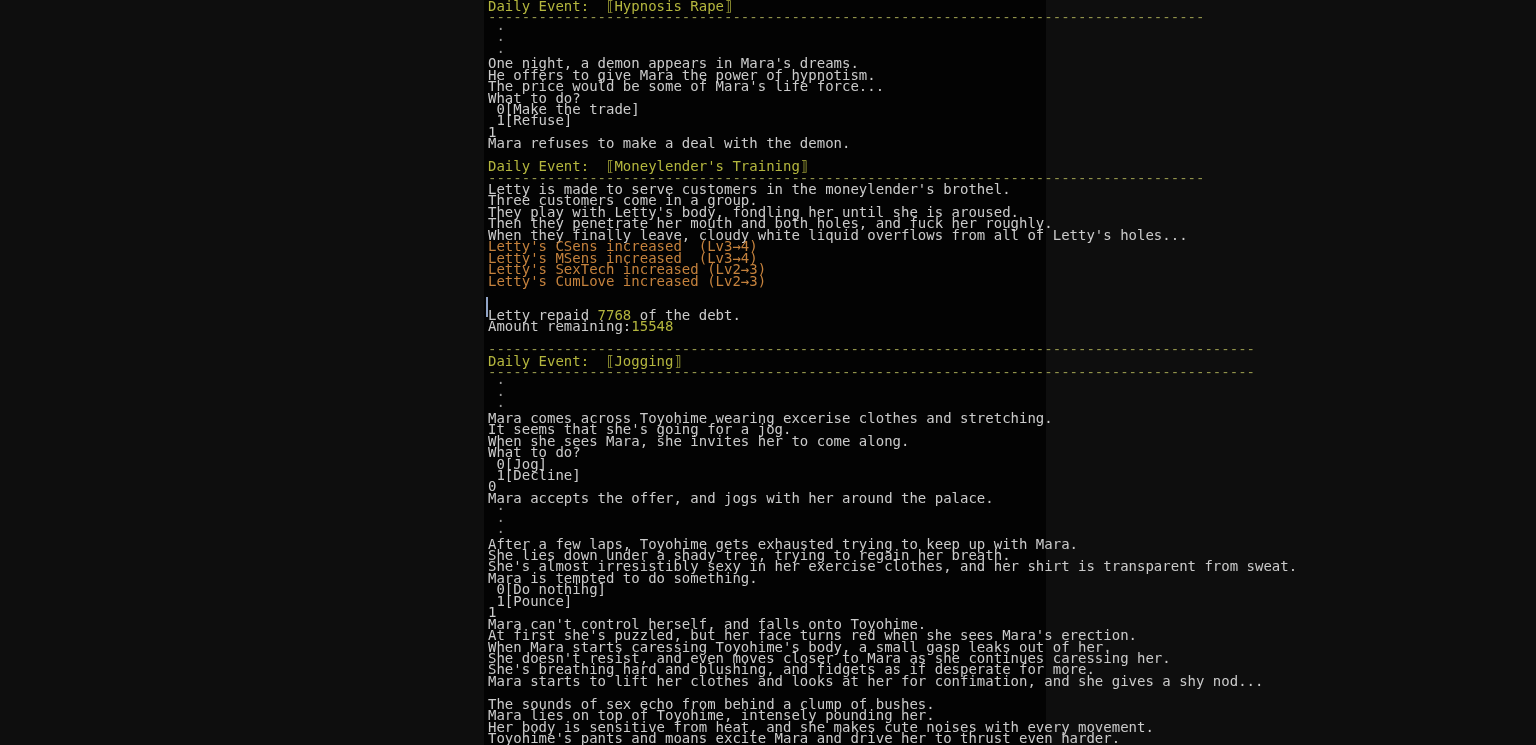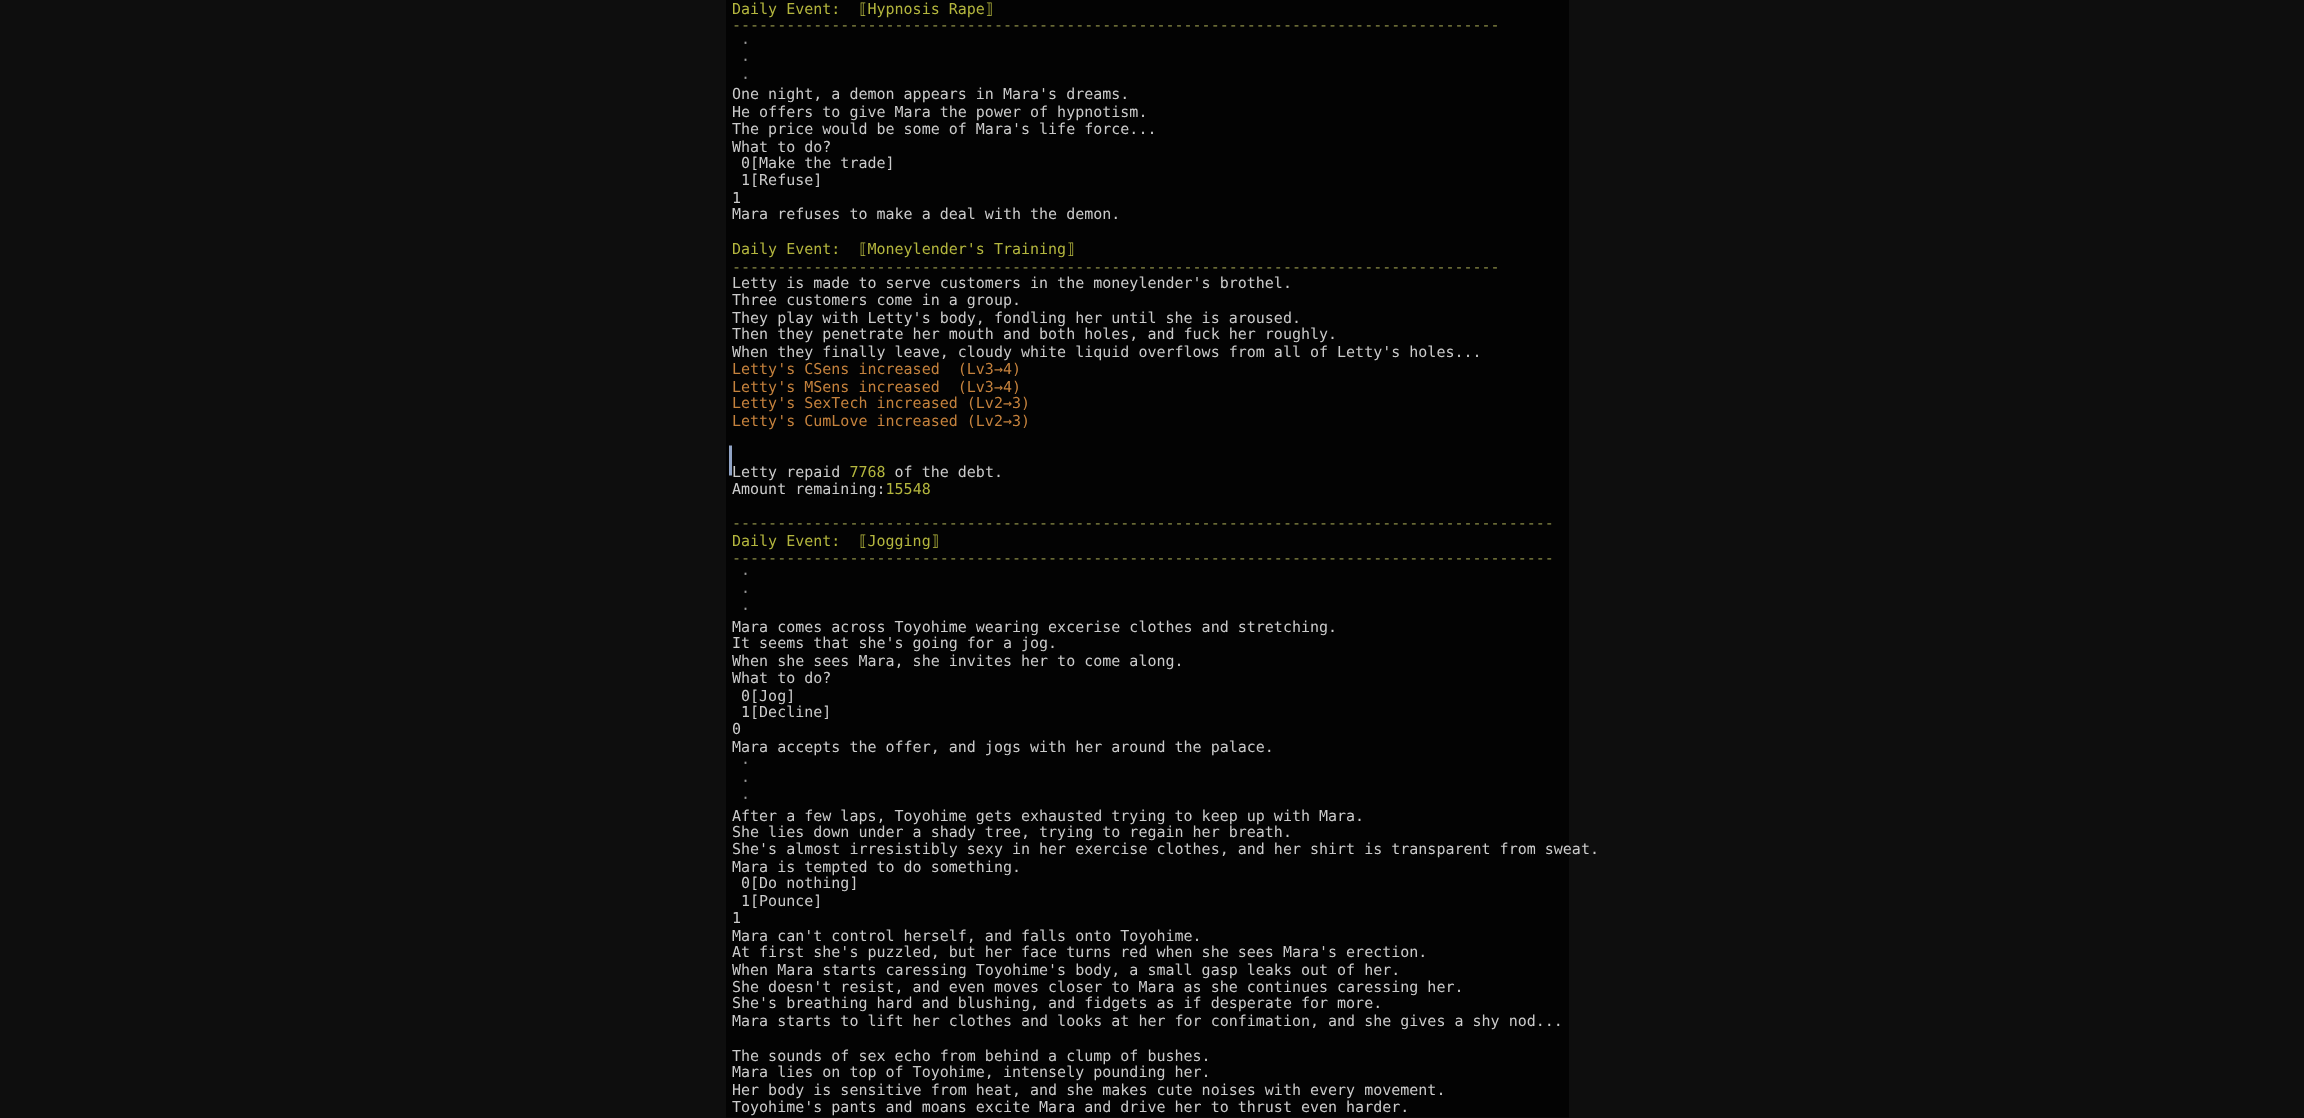--- a/index.html
+++ b/index.html
@@ -13,21 +13,21 @@
   .game-window {
     position: absolute;
     top: 0;
     height: 745px;
     background: #030303;
   }
   .terminal {
     position: absolute;
     left: 4px;
     top: 1px;
-    font-size: 10px;
+    font-size: 14px;
     line-height: 11.45px;
     white-space: pre;
     letter-spacing: 0;
   }
   .line { height: 11.45px; }
   .text-cursor {
     position: absolute;
     width: 2px;
   }
 </style>

